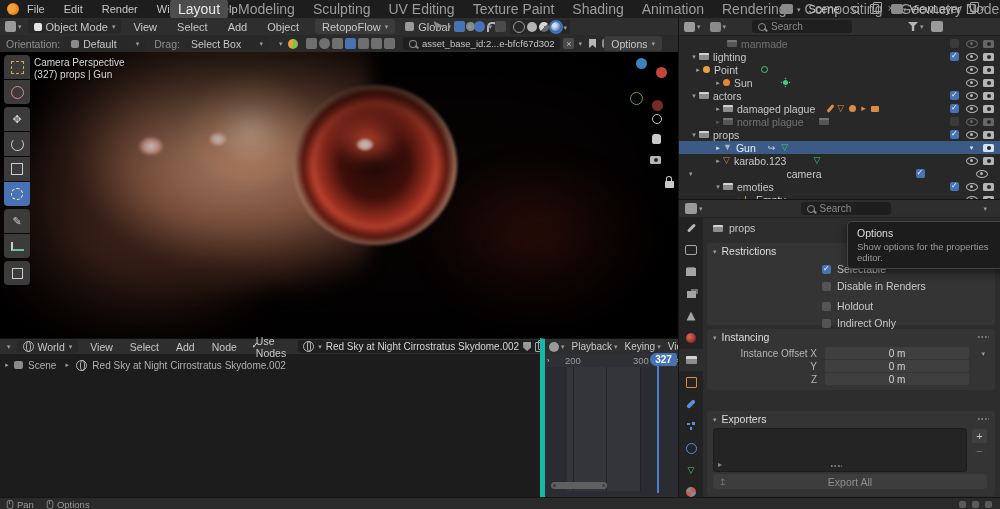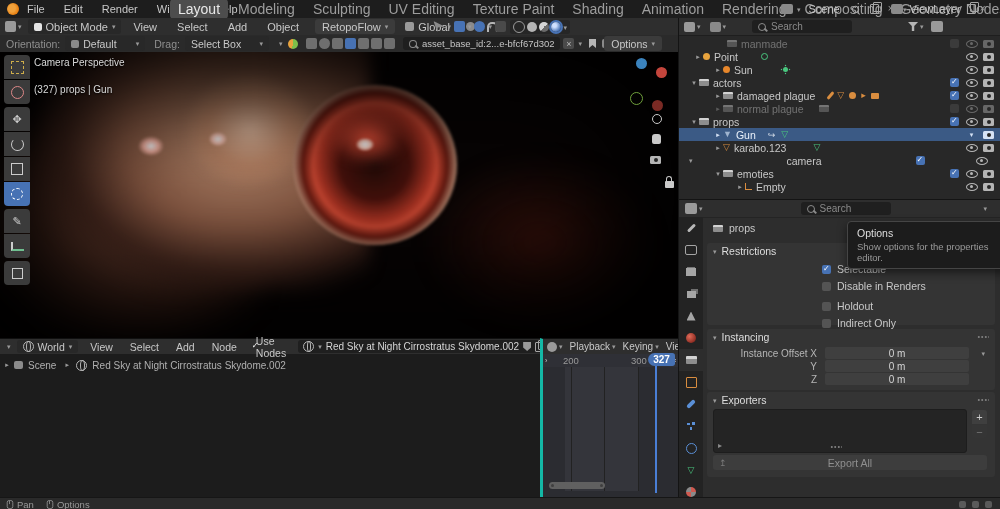--- a/index.html
+++ b/index.html
@@ -212,21 +212,21 @@
     <div class="abs" style="left:293px;top:33px;width:164px;height:160px;border-radius:50%;background:radial-gradient(circle,#240b08 0%,#4a120c 30%,#b03524 48%,#d24a34 54%,#6a1a10 63%,#b98a72 71%,#9a6a52 77%,rgba(10,4,3,0) 86%);filter:blur(1.5px);"></div>
     <div class="abs" style="left:330px;top:58px;width:75px;height:55px;background:radial-gradient(ellipse,#ff5a40 0%,rgba(255,90,64,0) 70%);filter:blur(6px);"></div>
     <div class="abs" style="left:356px;top:86px;width:18px;height:13px;background:radial-gradient(ellipse,#ffffff 0%,#ffd0c0 45%,rgba(255,200,180,0) 75%);filter:blur(1px);"></div>
     <div class="abs" style="left:138px;top:84px;width:26px;height:20px;background:radial-gradient(ellipse,#ffffff 0%,#ffb8a8 40%,rgba(255,180,160,0) 72%);filter:blur(1px);"></div>
     <div class="abs" style="left:209px;top:80px;width:18px;height:14px;background:radial-gradient(ellipse,#ffffff 0%,#ffc8b8 45%,rgba(255,200,180,0) 75%);filter:blur(1px);"></div>
     <div class="abs" style="left:0;top:0;width:678px;height:286px;box-shadow:inset 0 0 120px 55px rgba(0,0,0,.92);"></div>
 
     
     <div class="abs" style="left:34px;top:5px;font-size:10px;color:#d9d9d9;text-shadow:0 1px 2px #000;">
       <div>Camera Perspective</div>
-      <div style="margin-top:16px;">(327) props | Gun</div>
+      <div style="margin-top:1px;">(327) props | Gun</div>
     </div>
 
     
     <div class="abs" style="left:4px;top:3px;width:26px;">
       <div style="width:26px;height:24px;background:#3b3b3b;border-radius:4px 4px 0 0;display:flex;align-items:center;justify-content:center;margin-bottom:1px;">
           <span style="width:11px;height:11px;border:1px dashed #cfae4a;display:inline-block;"></span>
         </div>
       <div style="width:26px;height:24px;background:#3b3b3b;border-radius:0 0 4px 4px;display:flex;align-items:center;justify-content:center;margin-bottom:3px;">
           <span style="width:11px;height:11px;border:1px solid #d88;border-radius:50%;display:inline-block;"></span>
         </div>
@@ -293,21 +293,21 @@
     <div class="fx" style="height:14px;margin-top:3px;font-size:10px;color:#b0b0b0;">
       <span class="caret" style="margin-left:2px;">▸</span>
       <span class="mini" style="width:9px;height:8px;background:#8a8a8a;margin-left:2px;"></span>
       <span style="margin-left:5px;">Scene</span>
       <span class="caret" style="margin-left:6px;">▸</span>
       <span class="globe" style="margin-left:4px;"></span>
       <span style="margin-left:5px;">Red Sky at Night Cirrostratus Skydome.002</span>
     </div>
   </div>
 
-  <div class="abs" style="left:540px;top:338px;width:138px;height:159px;background:#2b2c31;border-top:1px solid #101010;border-left:3px solid #14b8a6;overflow:hidden;">
+  <div class="abs" style="left:540px;top:338px;width:138px;height:159px;background:#2b2c31;border-top:1px solid #101010;border-left:5px solid #14b8a6;overflow:hidden;">
     <div class="fx" style="height:15px;background:#2e2e2e;font-size:10px;gap:2px;">
       <span class="mini" style="margin-left:4px;width:10px;height:10px;border-radius:50%;background:#9a9a9a;"></span>
       <span class="cv"></span>
       <span class="hdrbtn" style="margin-left:5px;">
           <span>Playback</span>
           <span class="cv"></span>
         </span>
       <span class="hdrbtn" style="margin-left:5px;">
           <span>Keying</span>
           <span class="cv"></span>
@@ -362,20 +362,35 @@
             <span class="cb"></span>
           </span>
         <span class="slot">
             <span class="eye"></span>
           </span>
         <span class="slot">
             <span class="cam"></span>
           </span>
       </div>
 
+      <div class="ol-row" style="padding-left:10px;">
+        <span class="caret">▾</span>
+        <span class="col-ic"></span>
+        <span class="lab">lighting</span>
+        <span class="grow"></span>
+        <span class="slot">
+            <span class="cb on"></span>
+          </span>
+        <span class="slot">
+            <span class="eye"></span>
+          </span>
+        <span class="slot">
+            <span class="cam"></span>
+          </span>
+      </div>
 
       <div class="ol-row" style="padding-left:14px;">
         <span class="caret">▸</span>
         <span class="bulb"></span>
         <span class="lab">Point</span>
         <span class="slot" style="margin-left:18px;">
             <span class="ring-g"></span>
           </span>
         <span class="grow"></span>
         <span class="slot"></span>
@@ -656,21 +671,21 @@
       <span class="abs" style="right:178px;top:32px;font-size:10px;color:#b5b5b5;">Y</span>
       <div class="vfield abs" style="left:118px;right:26px;top:31px;">
           <span>0 m</span>
         </div>
       <span class="abs" style="right:178px;top:45px;font-size:10px;color:#b5b5b5;">Z</span>
       <div class="vfield abs" style="left:118px;right:26px;top:44px;">
           <span>0 m</span>
         </div>
     </div>
 
-    <div class="panel" style="top:192px;height:85px;">
+    <div class="panel" style="top:211px;height:85px;">
       <div class="phead">
         <span class="cv"></span>
         <span>Exporters</span>
         <span class="grip" style="margin-left:auto;"></span>
       </div>
       <div class="abs" style="left:6px;top:17px;right:28px;height:42px;background:#242424;border:1px solid #1d1d1d;border-radius:3px;">
         <span class="abs" style="left:4px;bottom:2px;color:#8a8a8a;font-size:8px;">▸</span>
         <span class="grip abs" style="left:46%;bottom:3px;"></span>
       </div>
       <div class="abs" style="right:8px;top:18px;width:15px;height:14px;background:#3f3f3f;border-radius:3px 3px 0 0;display:flex;align-items:center;justify-content:center;color:#ccc;font-size:11px;">+</div>

